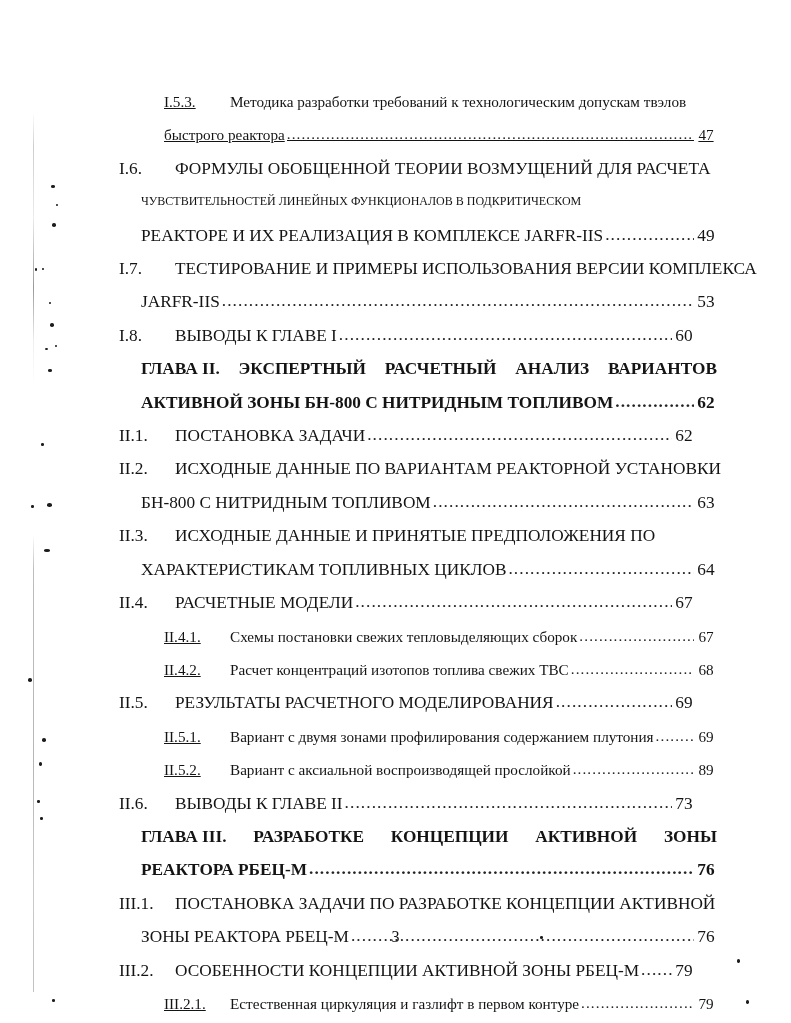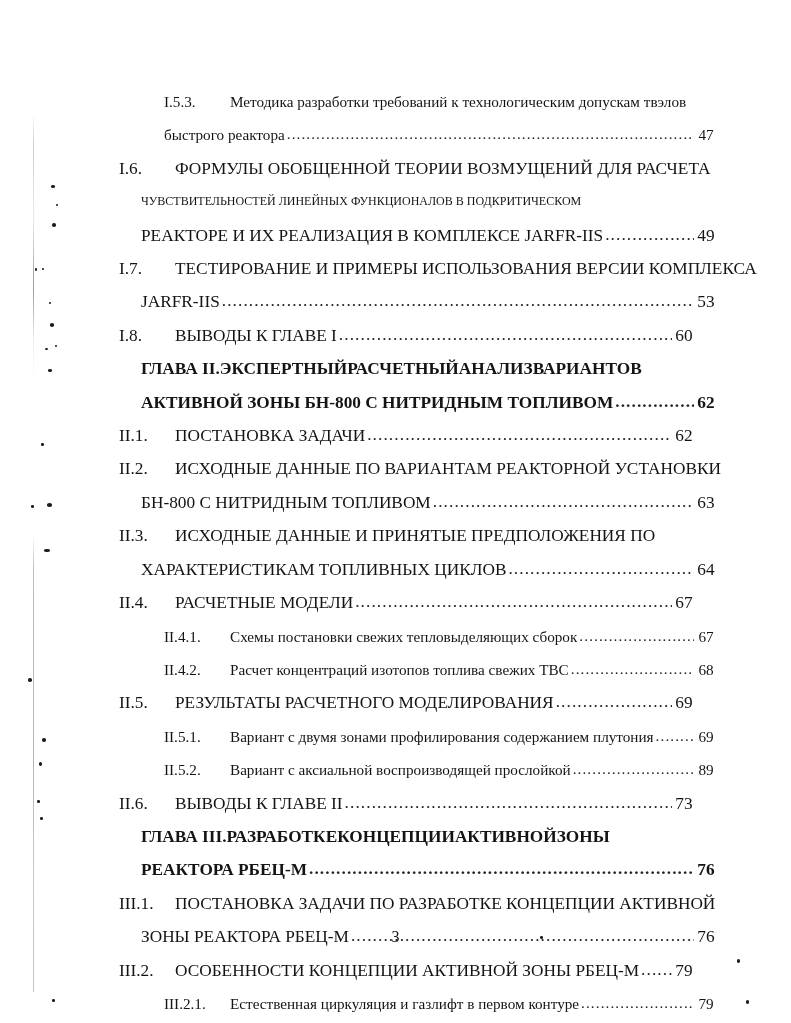--- a/index.html
+++ b/index.html
@@ -87,41 +87,43 @@
   }
   .lvl1 .num { width: 56px; }
   .lvl1 .ttl { text-transform: none; }
 
   
   .lvl2 {
     font-size: 15.2px;
     margin-left: 164px;
     width: 553px;
   }
-  .lvl2 .num { width: 66px; }
+  .lvl2 .num { width: 66px; text-decoration: underline; }
 
   
   .chap {
     font-weight: bold;
     font-size: 17.3px;
   }
 
   
   .cont {
     margin-left: 141px;
     width: 576px;
   }
   .cont.ind2 {
     margin-left: 164px;
     width: 553px;
+    text-decoration: underline;
   }
 
   
   .spread {
     display: flex;
+    justify-content: space-between;
     width: 576px;
     margin-left: 141px;
     line-height: 33.4px;
     font-weight: bold;
     font-size: 17.3px;
     white-space: nowrap;
   }
 
   
   .plain {

